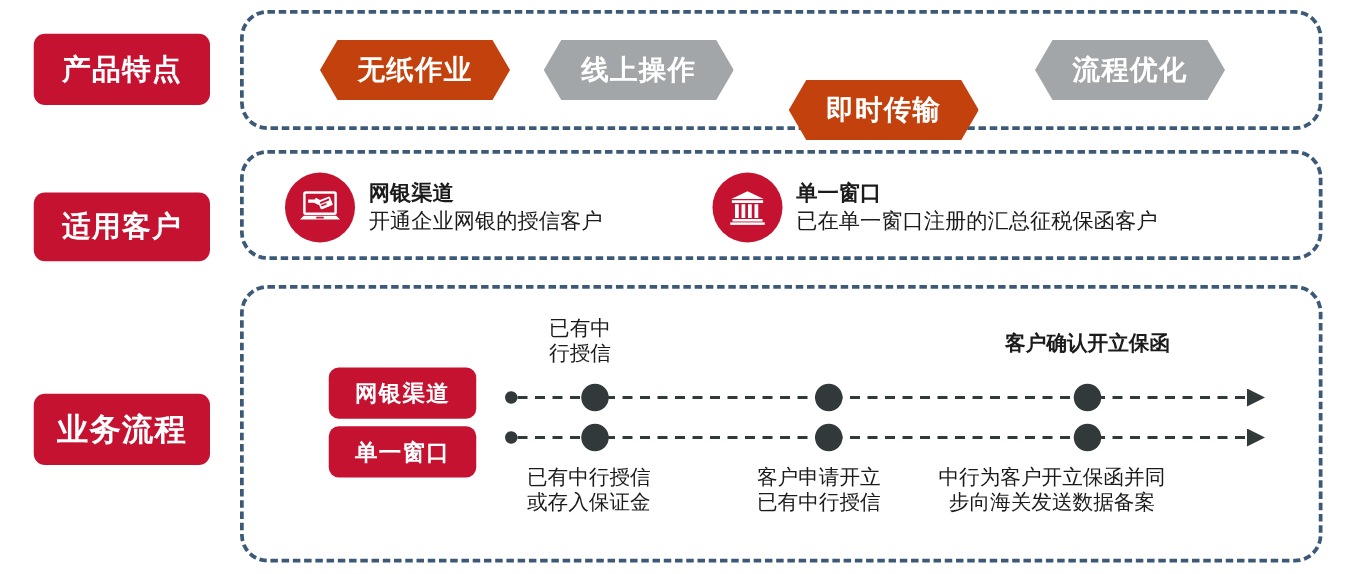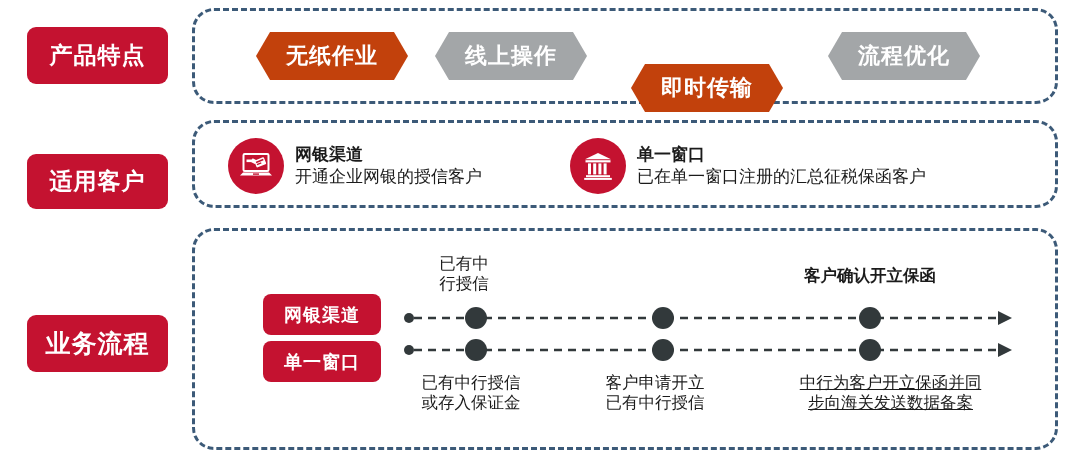--- a/index.html
+++ b/index.html
@@ -99,21 +99,21 @@
   .step-text.upper { bottom: auto; }
 
   
   #up-0 { left: 420px; top: 253px; width: 88px; }
   #up-1 { left: 545px; top: 253px; width: 216px; }
   #up-2 { left: 770px; top: 265px; width: 200px; font-weight: bold; }
 
   
   #lo-0 { left: 396px; top: 372px; width: 150px; }
   #lo-1 { left: 580px; top: 372px; width: 150px; }
-  #lo-2 { left: 758px; top: 372px; width: 265px; text-decoration: underline; }
+  #lo-2 { left: 709px; top: 372px; width: 265px; }
 </style>
 </head>
 <body>
 
 <div id="root">
 
   <div class="side-label" id="label-features">产品特点</div>
 
   <div class="dashed-box" id="box-features"></div>
 

